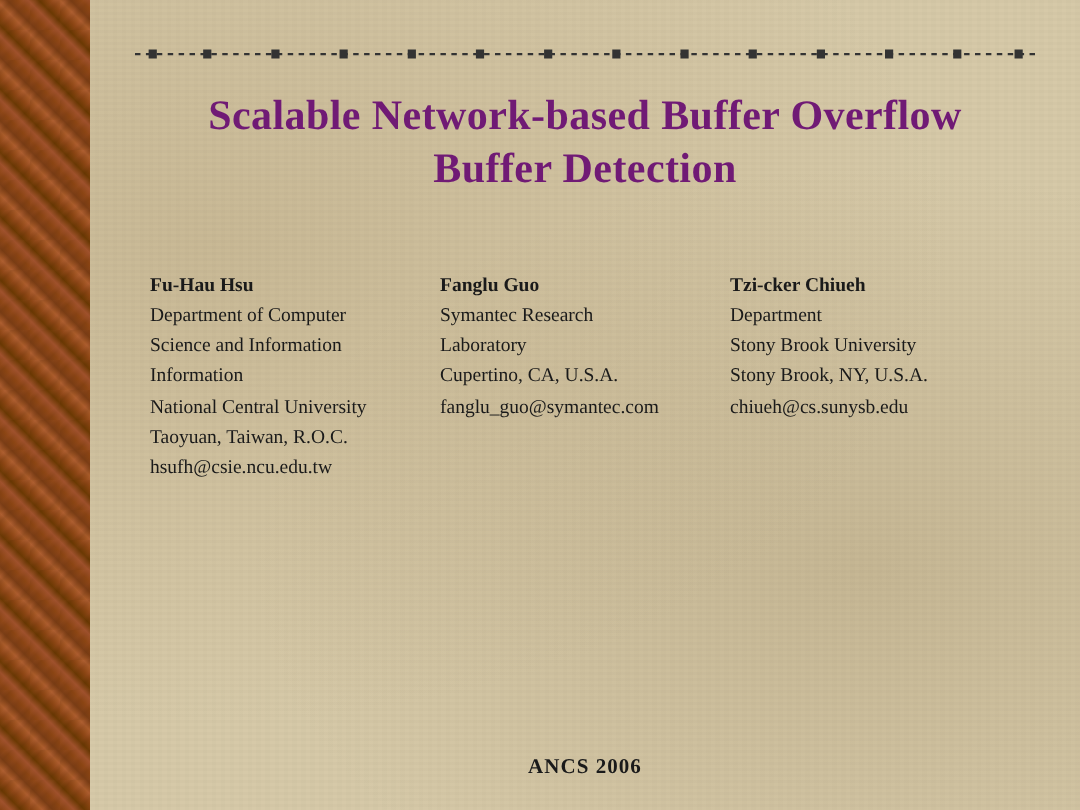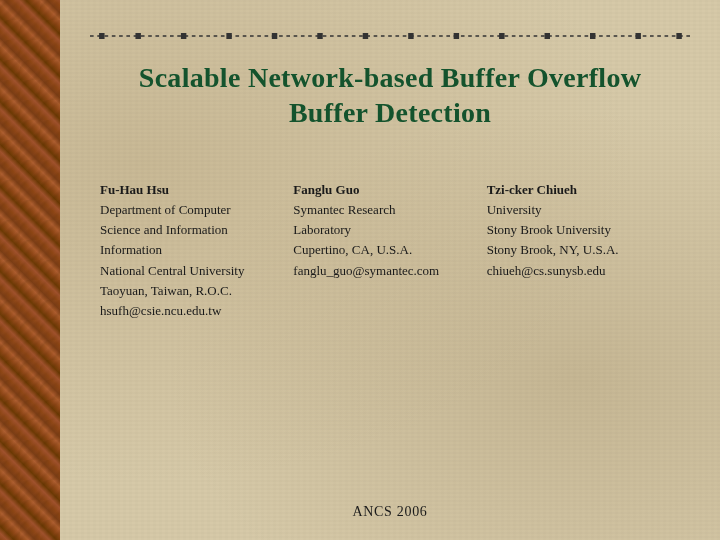--- a/index.html
+++ b/index.html
@@ -85,21 +85,21 @@
 
     
     .title-section {
       text-align: center;
       margin-bottom: 30px;
     }
 
     .main-title {
       font-size: 28px;
       font-weight: bold;
-      color: #14532d;
+      color: #701a75;
       line-height: 1.25;
       letter-spacing: 0.01em;
       text-align: center;
     }
 
     
     .authors-section {
       display: flex;
       justify-content: space-around;
       align-items: flex-start;
@@ -122,21 +122,21 @@
 
     
     .footer-section {
       text-align: center;
       padding-top: 10px;
       padding-bottom: 5px;
     }
 
     .conference-label {
       font-size: 14px;
-      font-weight: normal;
+      font-weight: bold;
       color: #1a1a1a;
       letter-spacing: 0.05em;
     }
   </style>
 </head>
 <body>
 
 <div class="left-border">
   <div class="left-border-inner"></div>
 </div>
@@ -187,21 +187,21 @@
     <div class="author-block">
       <div class="author-name">Fanglu Guo</div>
       <div>Symantec Research</div>
       <div>Laboratory</div>
       <div>Cupertino, CA, U.S.A.</div>
       <div>fanglu_guo@symantec.com</div>
     </div>
 
     <div class="author-block">
       <div class="author-name">Tzi-cker Chiueh</div>
-      <div>University</div>
+      <div>Department</div>
       <div>Stony Brook University</div>
       <div>Stony Brook, NY, U.S.A.</div>
       <div>chiueh@cs.sunysb.edu</div>
     </div>
 
   </div>
 
   <div class="footer-section">
     <div class="conference-label">ANCS 2006</div>
   </div>

